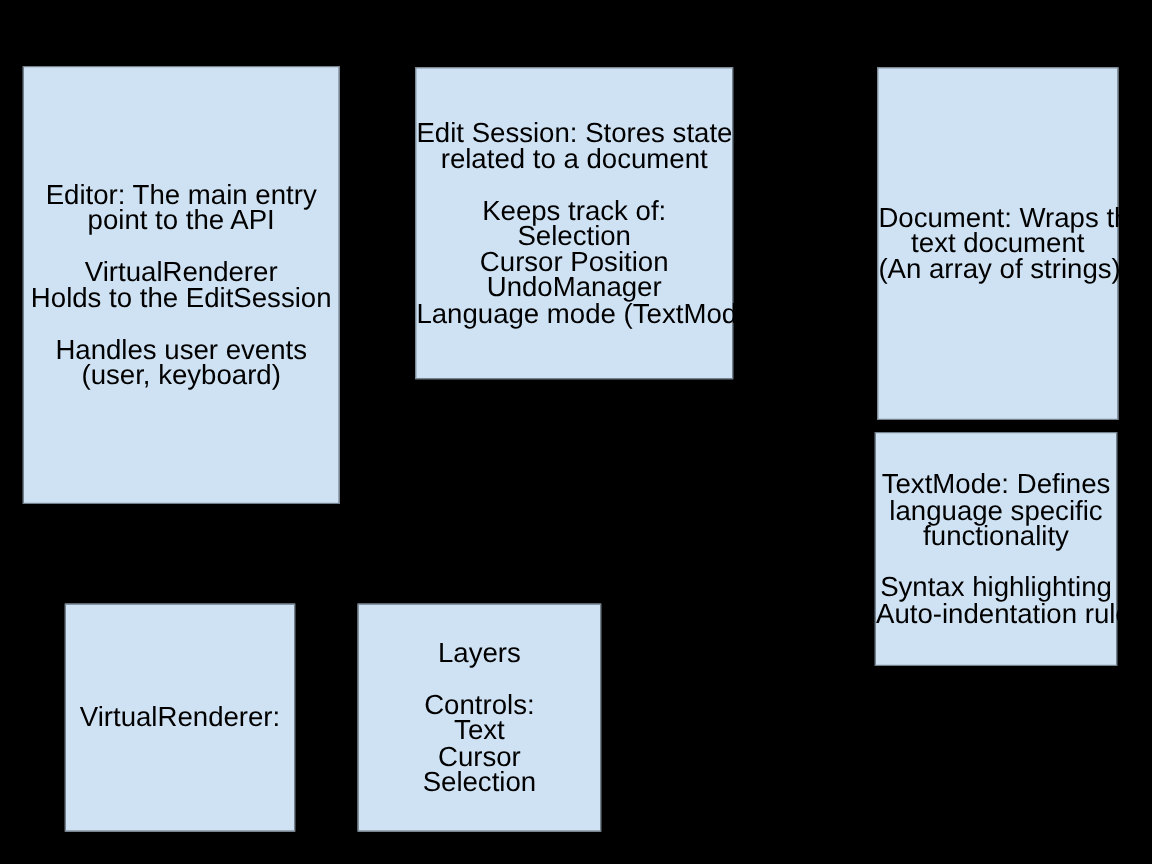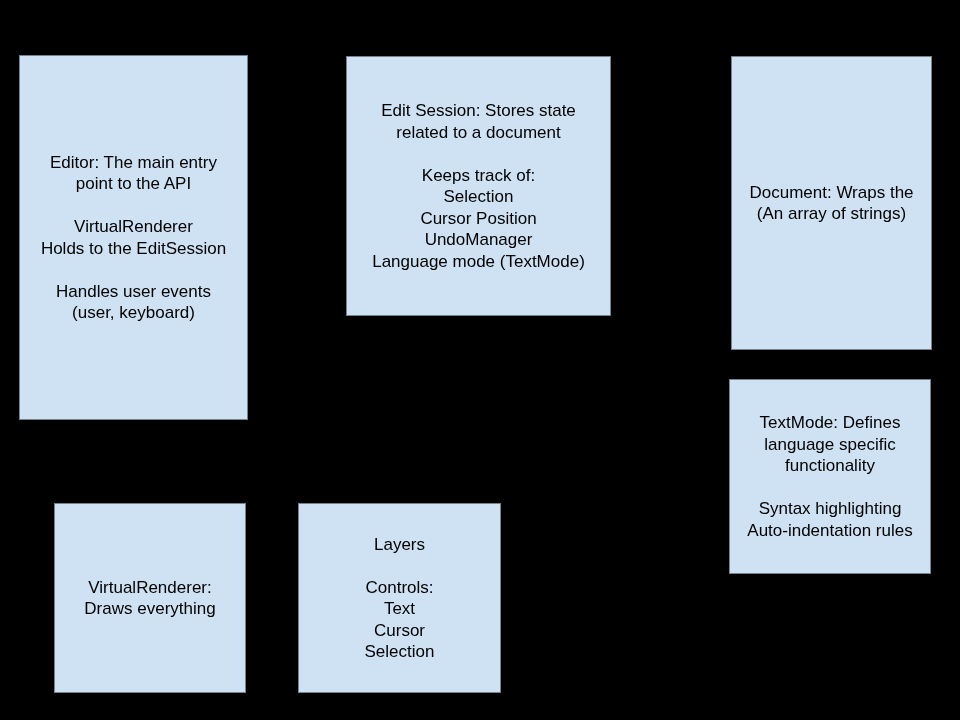--- a/index.html
+++ b/index.html
@@ -24,33 +24,33 @@
     background: var(--node-fill, #cfe2f3);
     border: 1px solid var(--node-border, #74828e);
     display: flex;
     align-items: center;
     justify-content: center;
   }
   .node-text {
     width: 100%;
     text-align: center;
     color: var(--text-color, #000000);
-    font-size: 17px;
+    font-size: 23px;
     line-height: 21.5px;
     letter-spacing: 0;
   }
   .node-text .line {
     min-height: 21.5px;
     white-space: nowrap;
   }
   
-  .node--editor           { left: 19px;  top: 55px;  width: 229px; height: 365px; }
+  .node--editor           { left: 19px;  top: 55px;  width: 264px; height: 365px; }
   .node--edit-session     { left: 346px; top: 56px;  width: 265px; height: 260px; }
   .node--document         { left: 731px; top: 56px;  width: 201px; height: 294px; }
-  .node--textmode         { left: 729px; top: 379px; width: 202px; height: 195px; }
+  .node--textmode         { left: 729px; top: 360px; width: 202px; height: 195px; }
   .node--virtual-renderer { left: 38px;  top: 503px; width: 192px; height: 190px; margin-left: 16px; }
   .node--layers           { left: 298px; top: 503px; width: 203px; height: 190px; }
 </style>
 </head>
 <body style="background: rgb(0, 0, 0);">
 
 <div class="canvas">
 
   <div class="node node--editor">
     <div class="node-text">
@@ -74,39 +74,39 @@
       <div class="line">Selection</div>
       <div class="line">Cursor Position</div>
       <div class="line">UndoManager</div>
       <div class="line">Language mode (TextMode)</div>
     </div>
   </div>
 
   <div class="node node--document">
     <div class="node-text">
       <div class="line">Document: Wraps the</div>
+      <div class="line">text document</div>
       <div class="line">(An array of strings)</div>
     </div>
   </div>
 
   <div class="node node--textmode">
     <div class="node-text">
       <div class="line">TextMode: Defines</div>
       <div class="line">language specific</div>
       <div class="line">functionality</div>
       <div class="line"></div>
       <div class="line">Syntax highlighting</div>
       <div class="line">Auto-indentation rules</div>
     </div>
   </div>
 
   <div class="node node--virtual-renderer">
     <div class="node-text">
       <div class="line">VirtualRenderer:</div>
-      <div class="line">Draws everything</div>
     </div>
   </div>
 
   <div class="node node--layers">
     <div class="node-text">
       <div class="line">Layers</div>
       <div class="line"></div>
       <div class="line">Controls:</div>
       <div class="line">Text</div>
       <div class="line">Cursor</div>

